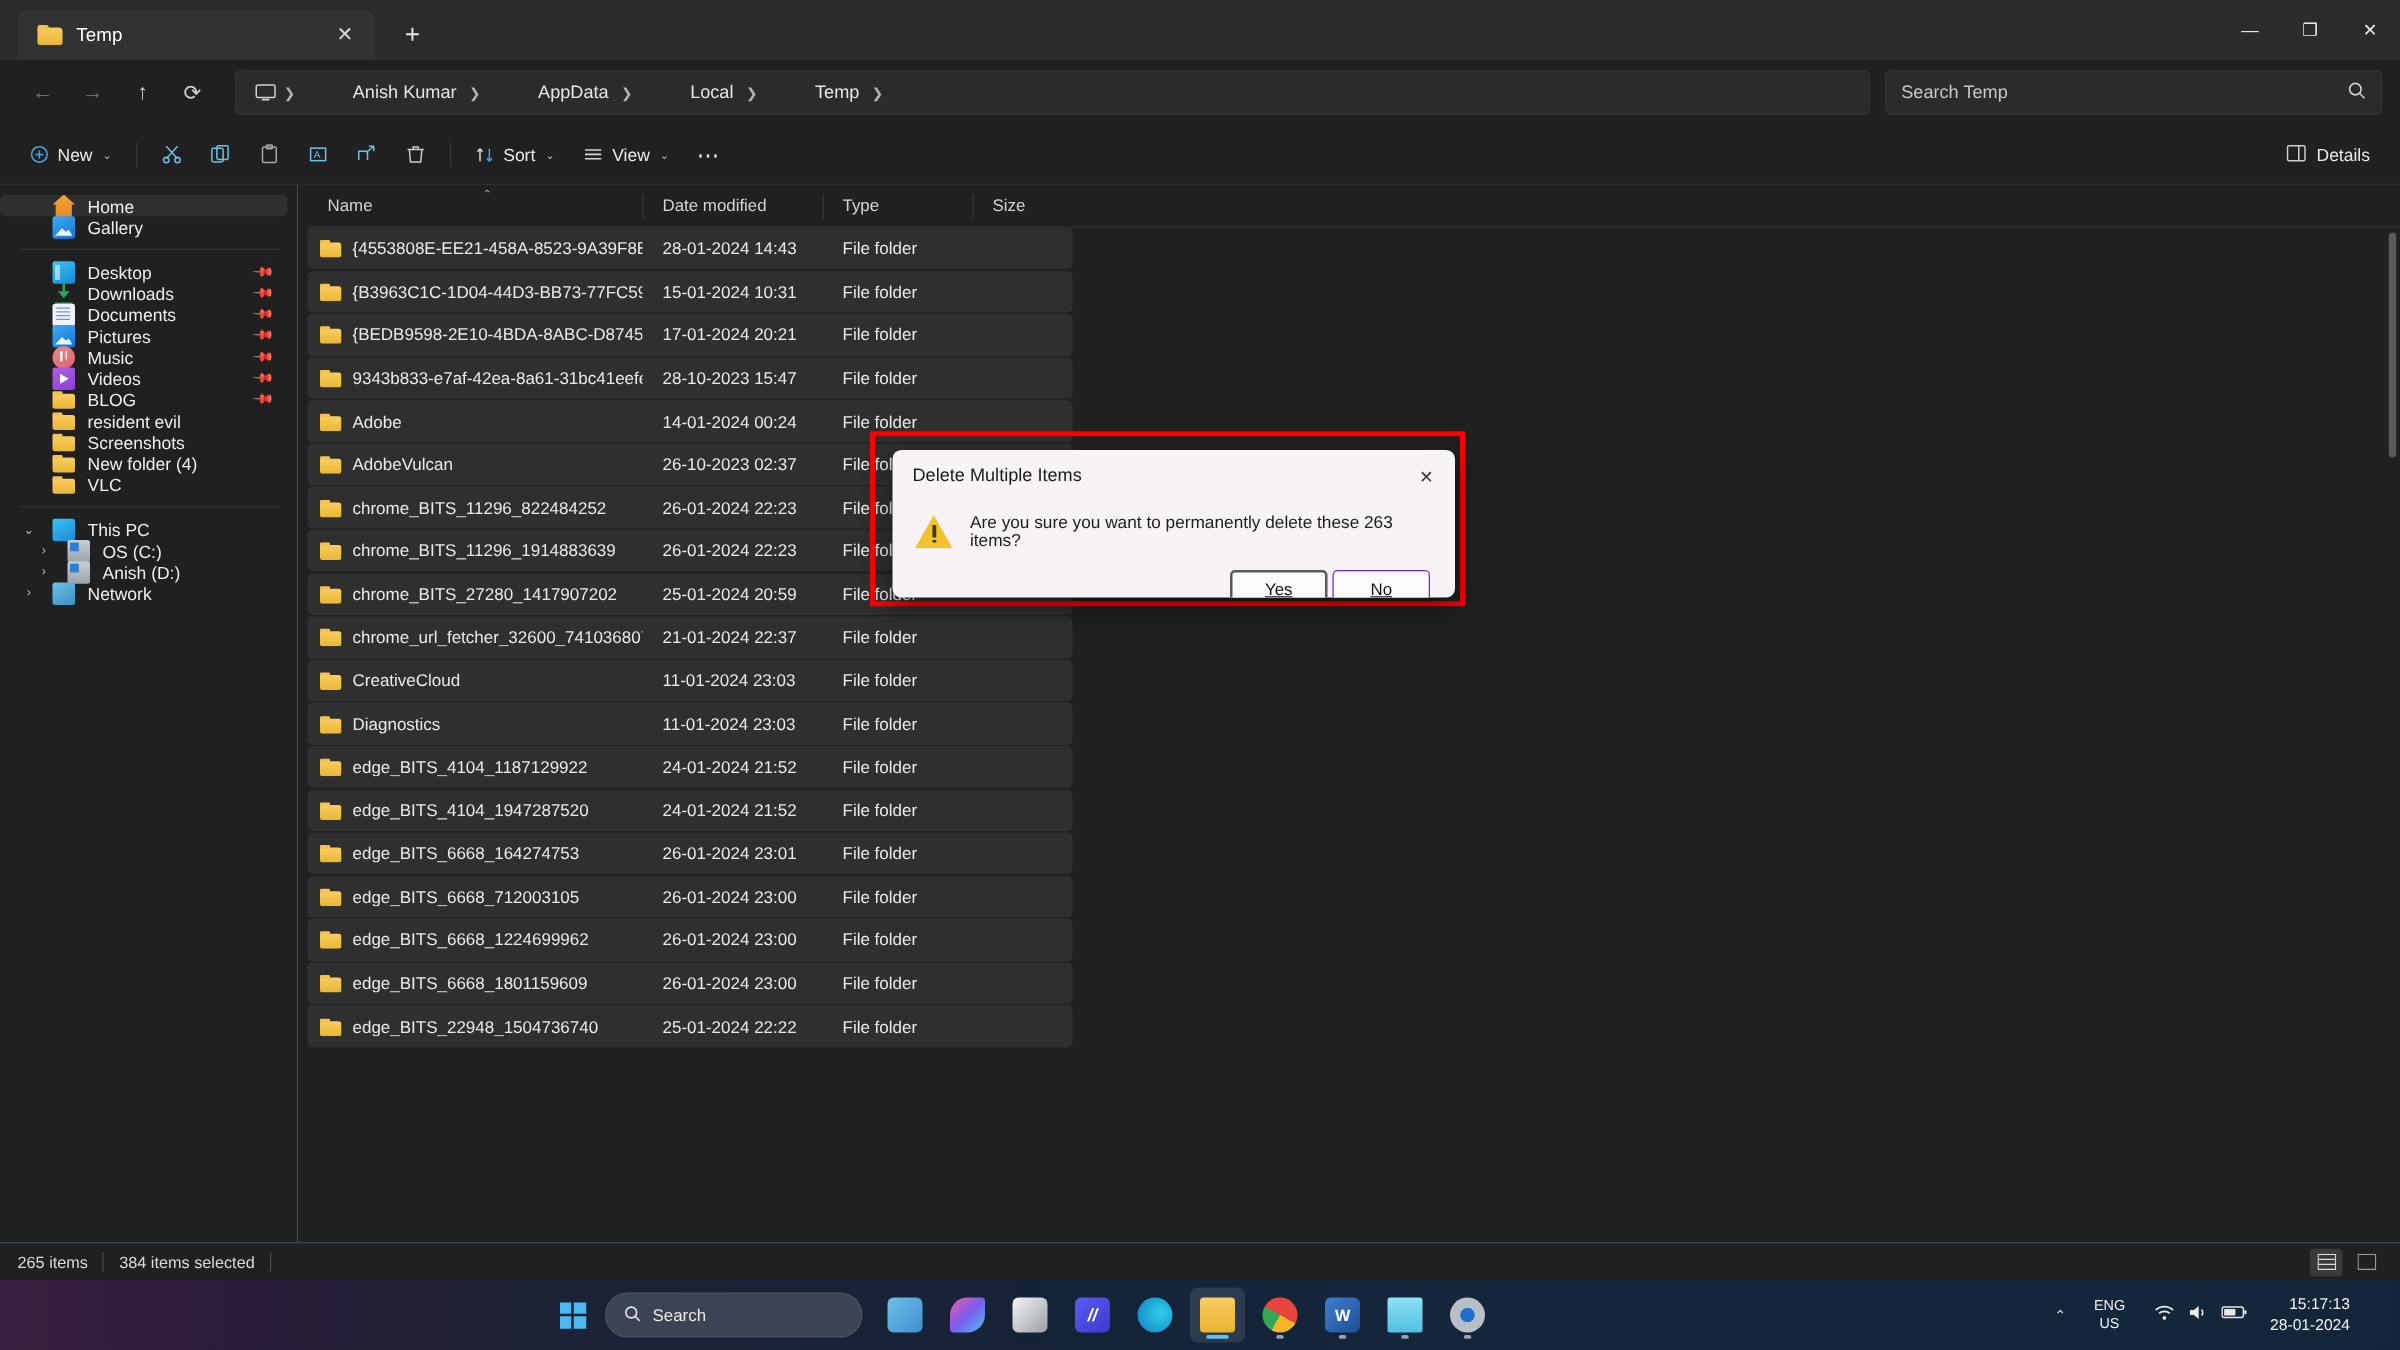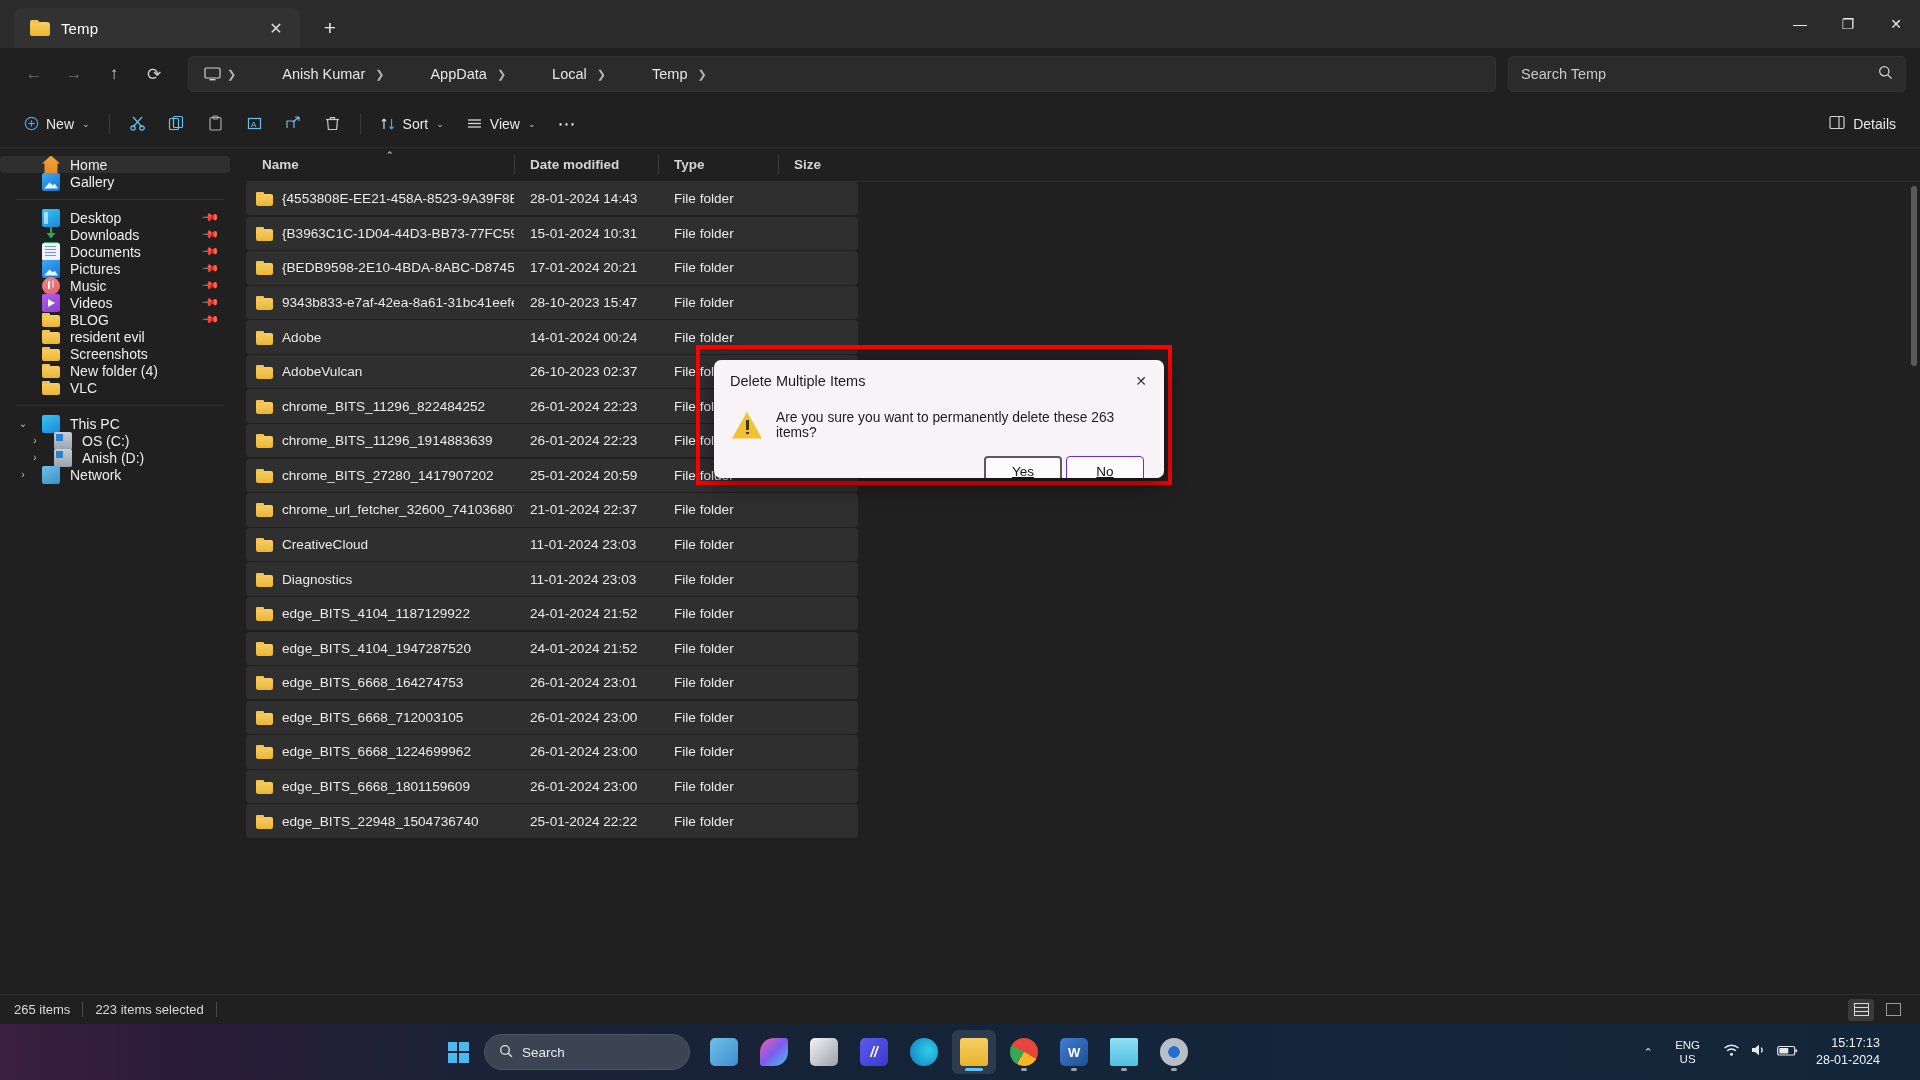--- a/index.html
+++ b/index.html
@@ -153,21 +153,21 @@
   .ic-net { background:linear-gradient(150deg,#6fc0e8,#3a8fc4); border-radius:2px; }
 
   
   .listpane { flex:1; position:relative; overflow:hidden; background:#202020; }
   .colheader {
     height:34px; display:flex; align-items:center; margin-left:8px;
     border-bottom:1px solid #2f2f2f; position:relative;
   }
   .col {
     font-size:13.5px; color:#d4d4d4; height:34px; display:flex; align-items:center;
-    padding-left:16px; position:relative;font-weight:bold;
+    padding-left:16px; position:relative;
   }
   .col + .col:before { content:""; position:absolute; left:0; top:7px; height:20px; width:1px; background:#3a3a3a; }
   .col-name { width:268px; }
   .col-date { width:144px; }
   .col-type { width:120px; }
   .col-size { width:80px; }
   .sortcaret { position:absolute; left:140px; top:2px; font-size:9px; color:#b8b8b8; }
 
   .rows { position:relative; }
   .row {
@@ -743,21 +743,21 @@
 
         <div class="vscroll">
           <div class="vthumb"></div>
         </div>
       </div>
     </div>
 
     <div class="statusbar">
       <span class="st-piece">265 items</span>
       <span class="st-div"></span>
-      <span class="st-piece">223 items selected</span>
+      <span class="st-piece">384 items selected</span>
       <span class="st-div"></span>
       <span class="status-spacer"></span>
       <span class="viewtoggle vt-active">
         <svg width="15" height="13" viewBox="0 0 15 13">
             <rect x="0.5" y="0.5" width="14" height="12" fill="none" stroke="#dcdcdc"></rect>
             <line x1="0.5" y1="4.5" x2="14.5" y2="4.5" stroke="#dcdcdc"></line>
             <line x1="0.5" y1="8.5" x2="14.5" y2="8.5" stroke="#dcdcdc"></line>
           </svg>
       </span>
       <span class="viewtoggle">

